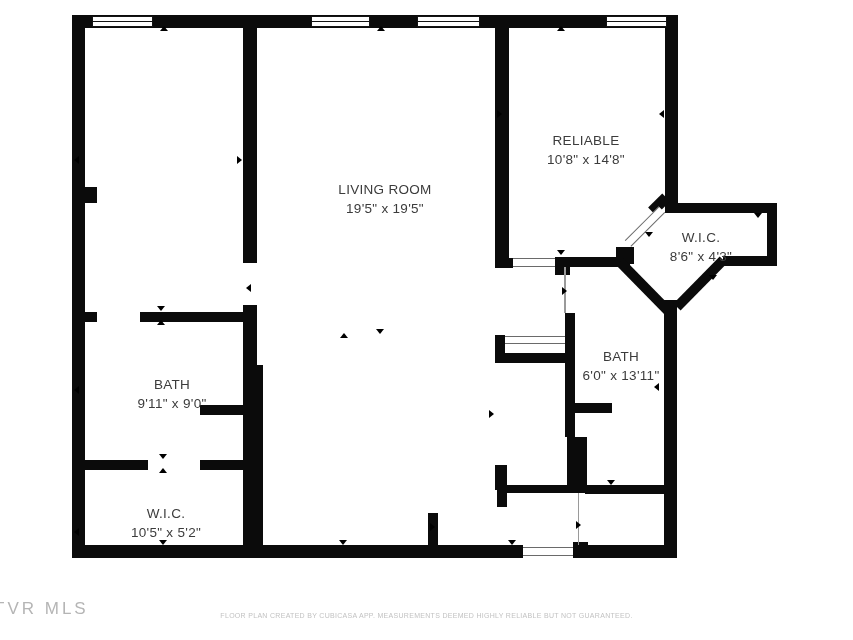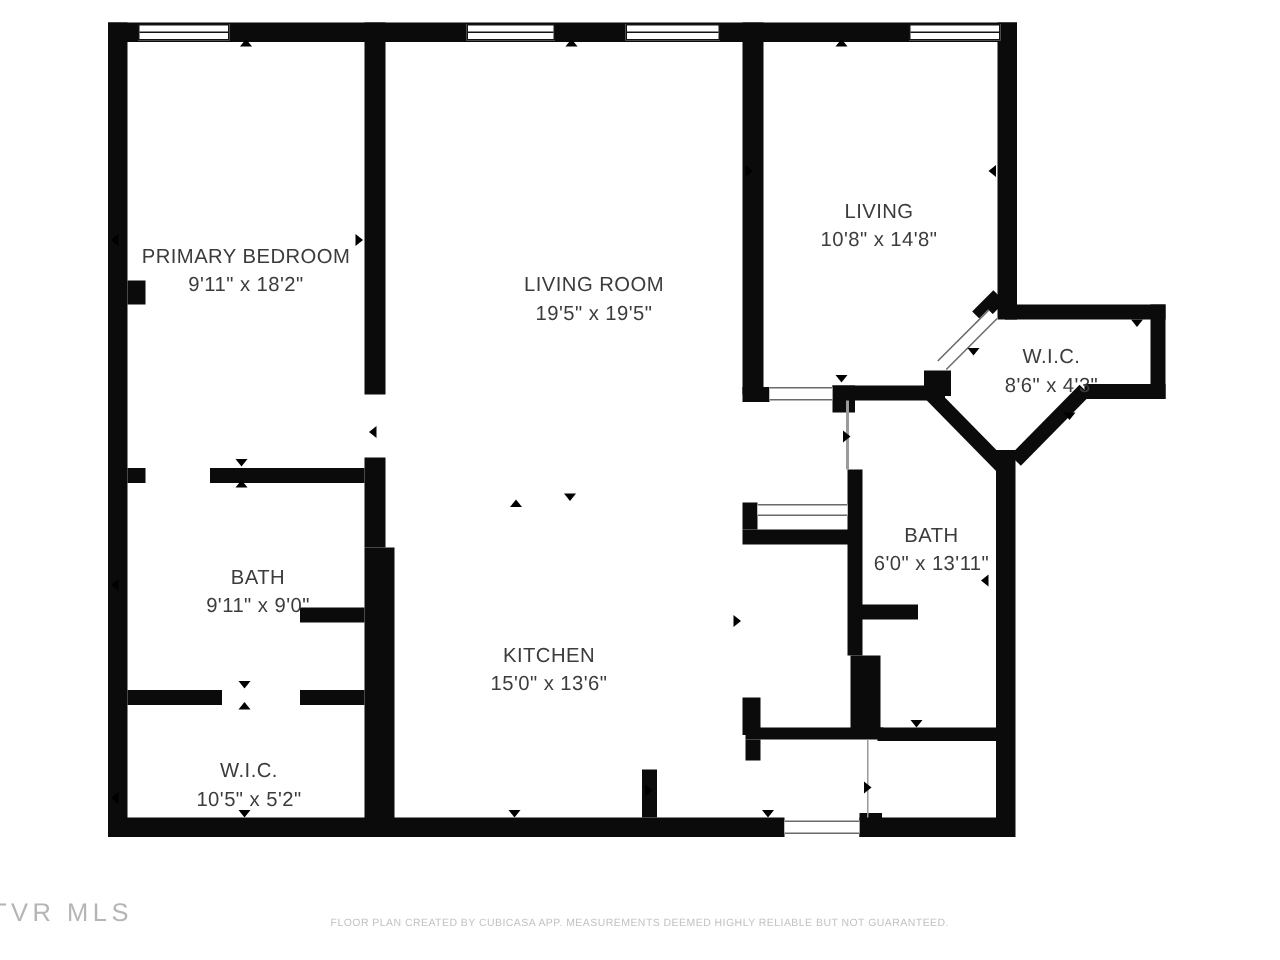--- a/index.html
+++ b/index.html
@@ -118,48 +118,40 @@
     <div class="tk down" style="left:159px;top:540px"></div>
     <div class="tk down" style="left:339px;top:540px"></div>
     <div class="tk up" style="left:340px;top:333px"></div>
     <div class="tk down" style="left:376px;top:329px"></div>
     <div class="tk right" style="left:430px;top:523px"></div>
     <div class="tk right" style="left:576px;top:521px"></div>
     <div class="tk down" style="left:508px;top:540px"></div>
     <div class="tk right" style="left:489px;top:410px"></div>
   </div>
 
-  <div class="room-label" style="left:164px;top:161px">
-    <div>PRIMARY BEDROOM</div>
-    <div>9'11" x 18'2"</div>
-  </div>
-  <div class="room-label" style="left:396px;top:180px">
+  <div class="room-label" style="left:385px;top:180px">
     <div>LIVING ROOM</div>
     <div>19'5" x 19'5"</div>
   </div>
   <div class="room-label" style="left:586px;top:131px">
-    <div>LIVING</div>
+    <div>RELIABLE</div>
     <div>10'8" x 14'8"</div>
   </div>
   <div class="room-label" style="left:701px;top:228px">
     <div>W.I.C.</div>
     <div>8'6" x 4'3"</div>
   </div>
   <div class="room-label" style="left:621px;top:347px">
     <div>BATH</div>
     <div>6'0" x 13'11"</div>
   </div>
   <div class="room-label" style="left:172px;top:375px">
     <div>BATH</div>
     <div>9'11" x 9'0"</div>
   </div>
-  <div class="room-label" style="left:366px;top:427px">
-    <div>KITCHEN</div>
-    <div>15'0" x 13'6"</div>
-  </div>
   <div class="room-label" style="left:166px;top:504px">
     <div>W.I.C.</div>
     <div>10'5" x 5'2"</div>
   </div>
 
   <div id="watermark">TVR MLS</div>
   <div id="disclaimer">FLOOR PLAN CREATED BY CUBICASA APP. MEASUREMENTS DEEMED HIGHLY RELIABLE BUT NOT GUARANTEED.</div>
 
 </div>
 

